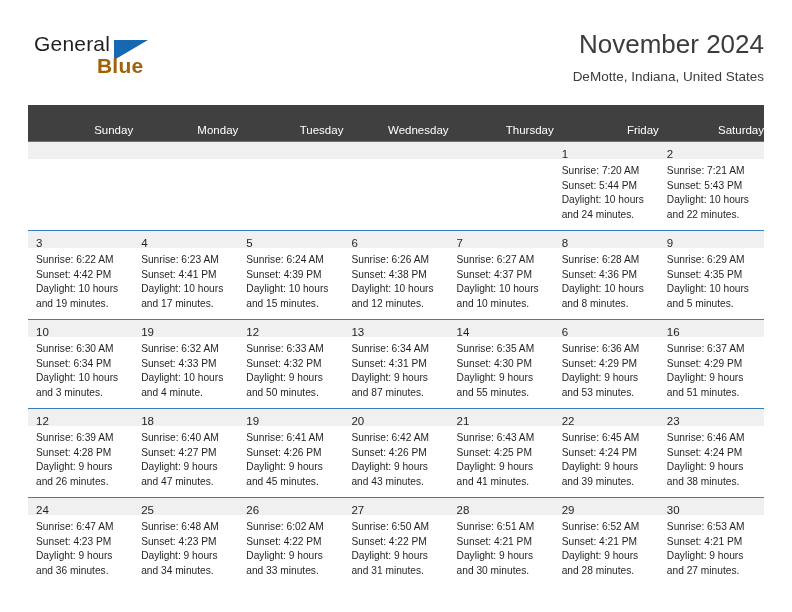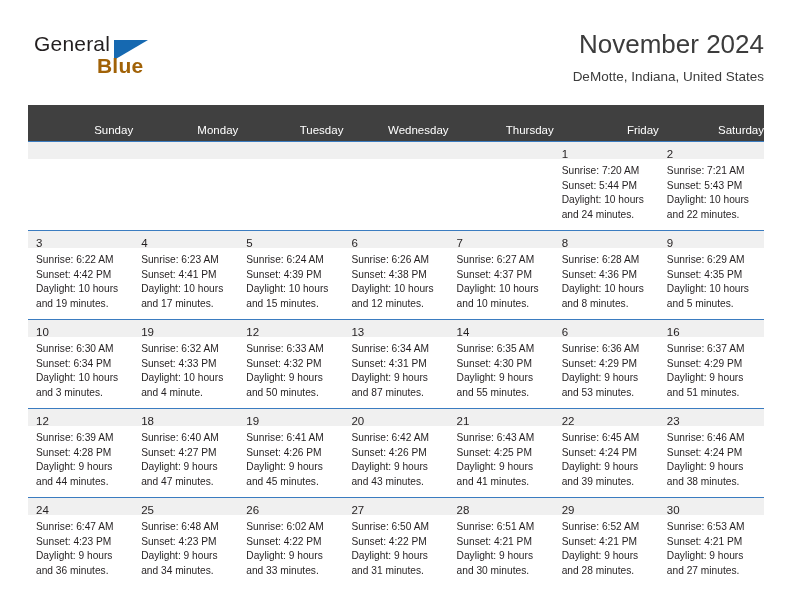--- a/index.html
+++ b/index.html
@@ -344,21 +344,21 @@
             </div>
           </td>
         </tr>
         <tr class="week-row">
           <td class="day-cell">
             <div class="daynum-band"><span class="daynum">12</span></div>
             <div class="cell-body">
               <div class="cell-line">Sunrise: 6:39 AM</div>
               <div class="cell-line">Sunset: 4:28 PM</div>
               <div class="cell-line">Daylight: 9 hours</div>
-              <div class="cell-line">and 44 minutes.</div>
+              <div class="cell-line">and 26 minutes.</div>
             </div>
           </td>
           <td class="day-cell">
             <div class="daynum-band"><span class="daynum">18</span></div>
             <div class="cell-body">
               <div class="cell-line">Sunrise: 6:40 AM</div>
               <div class="cell-line">Sunset: 4:27 PM</div>
               <div class="cell-line">Daylight: 9 hours</div>
               <div class="cell-line">and 47 minutes.</div>
             </div>

